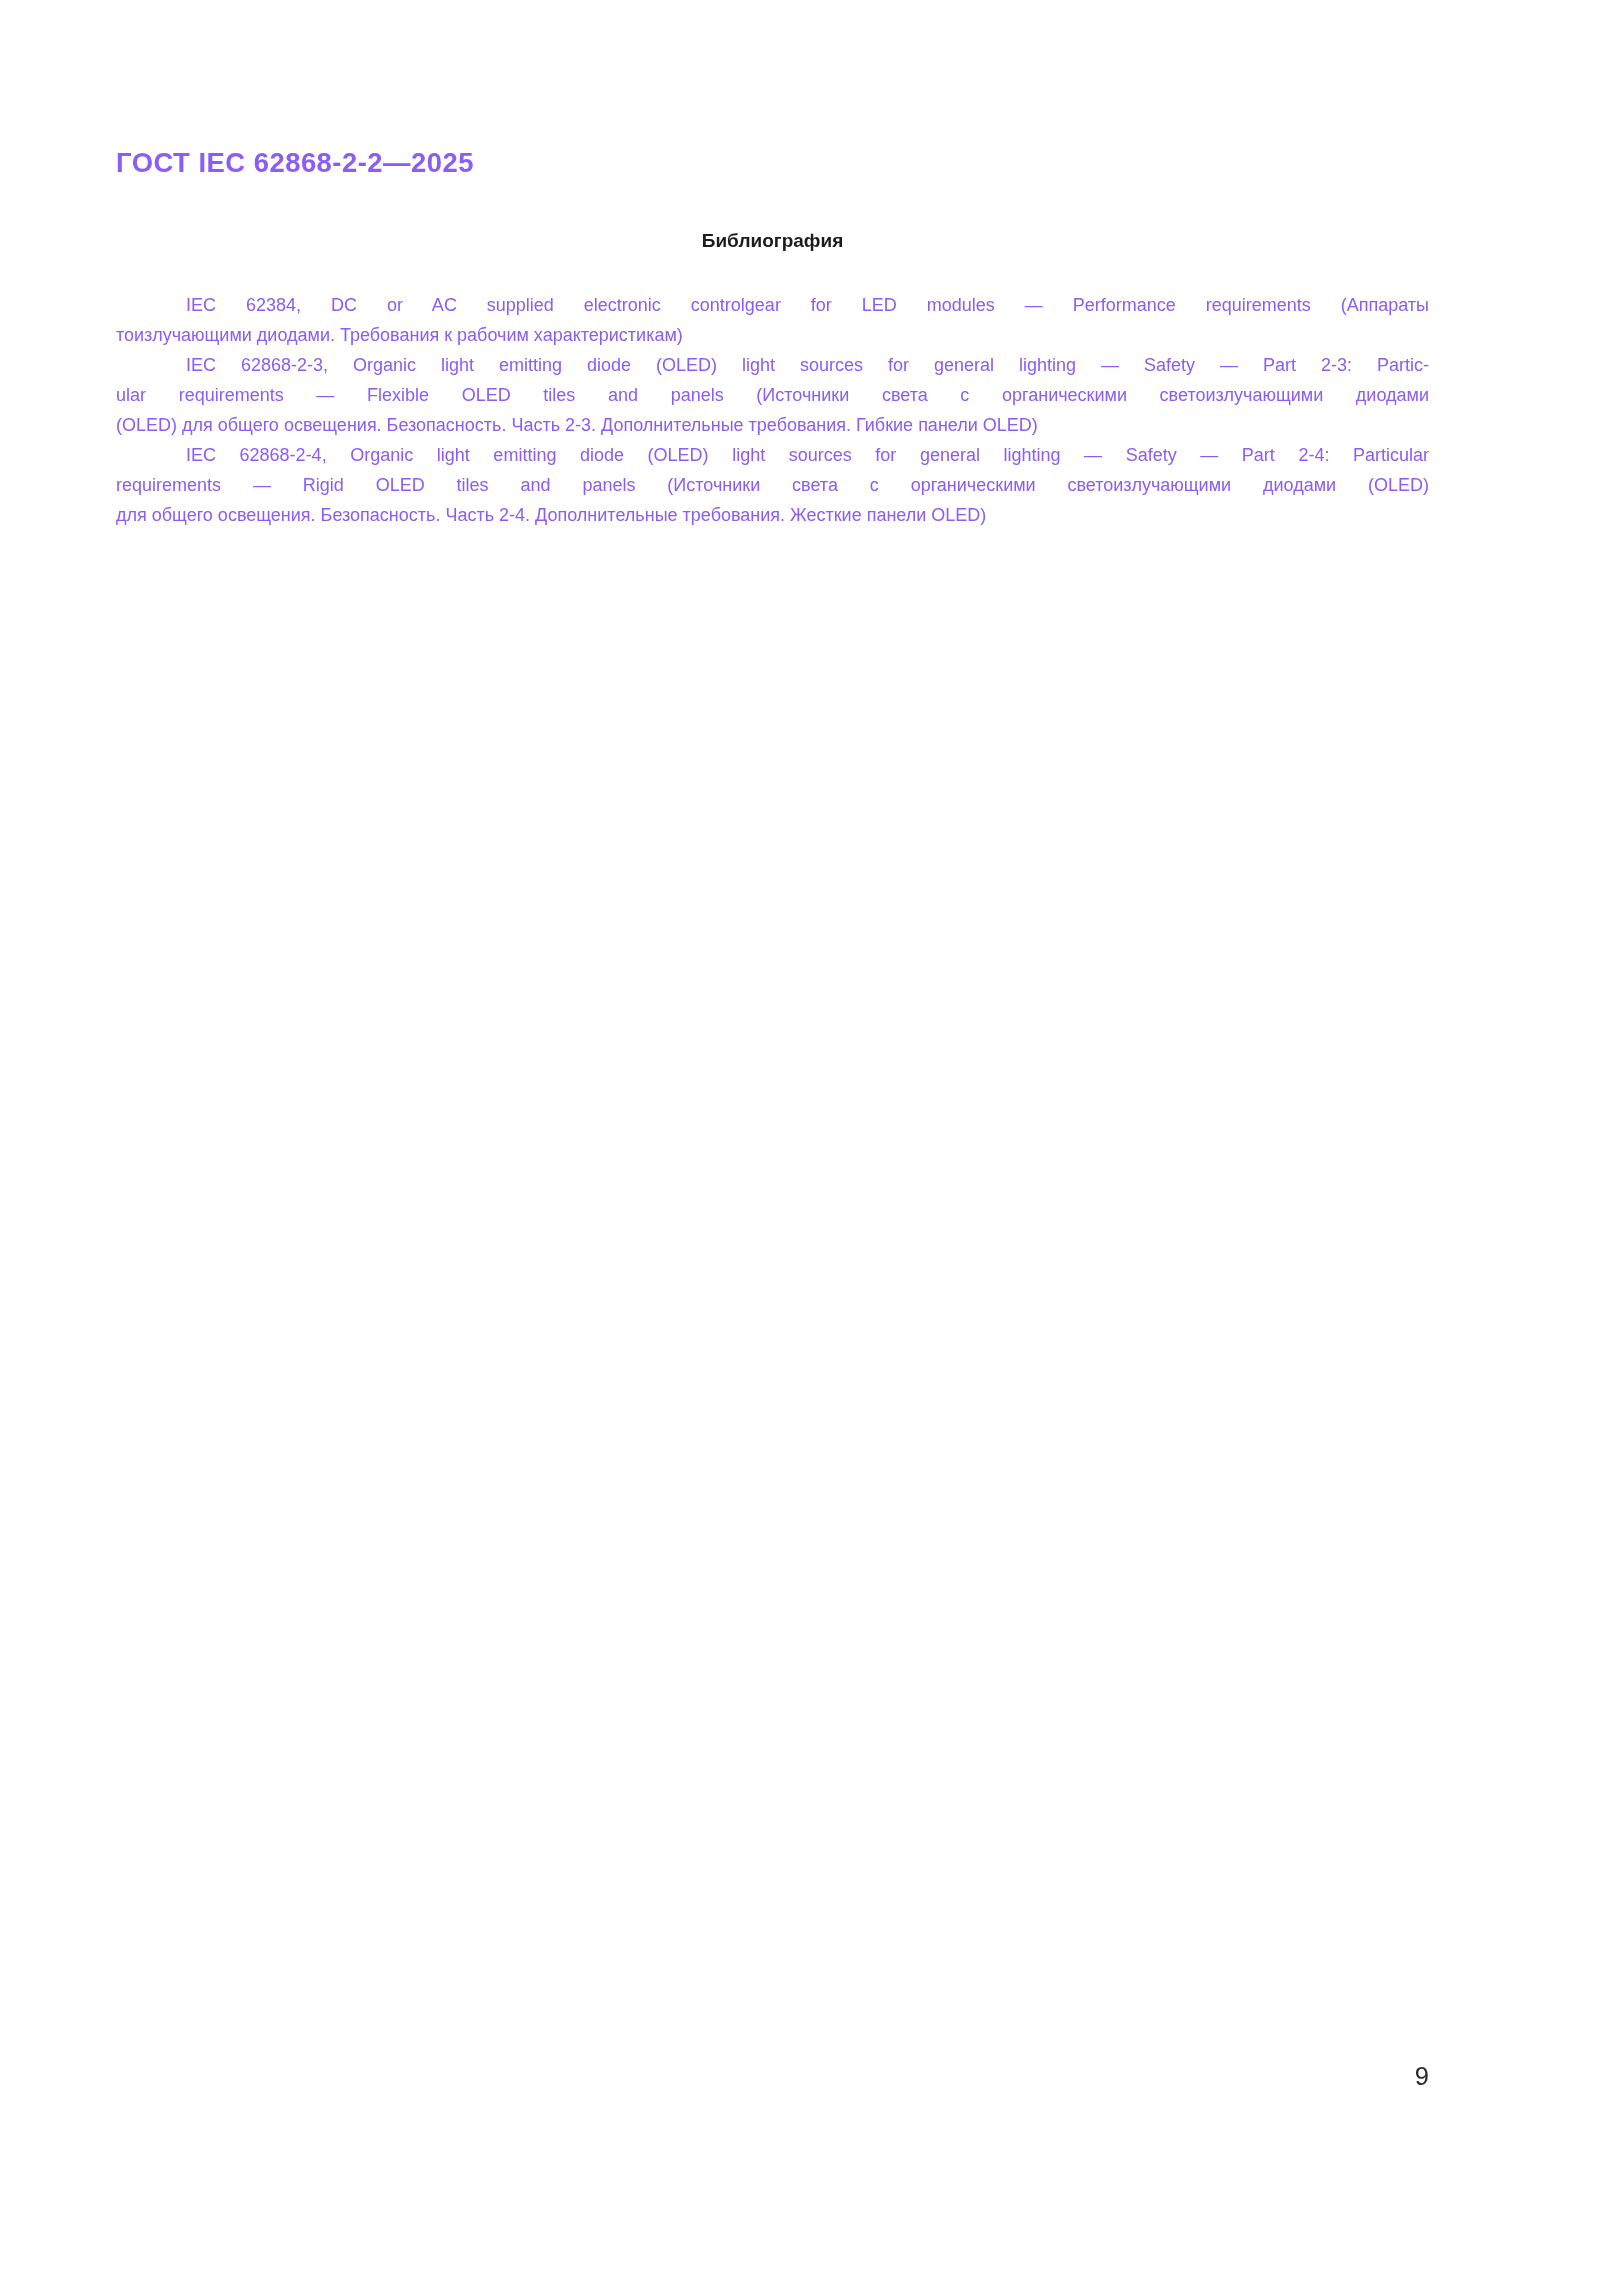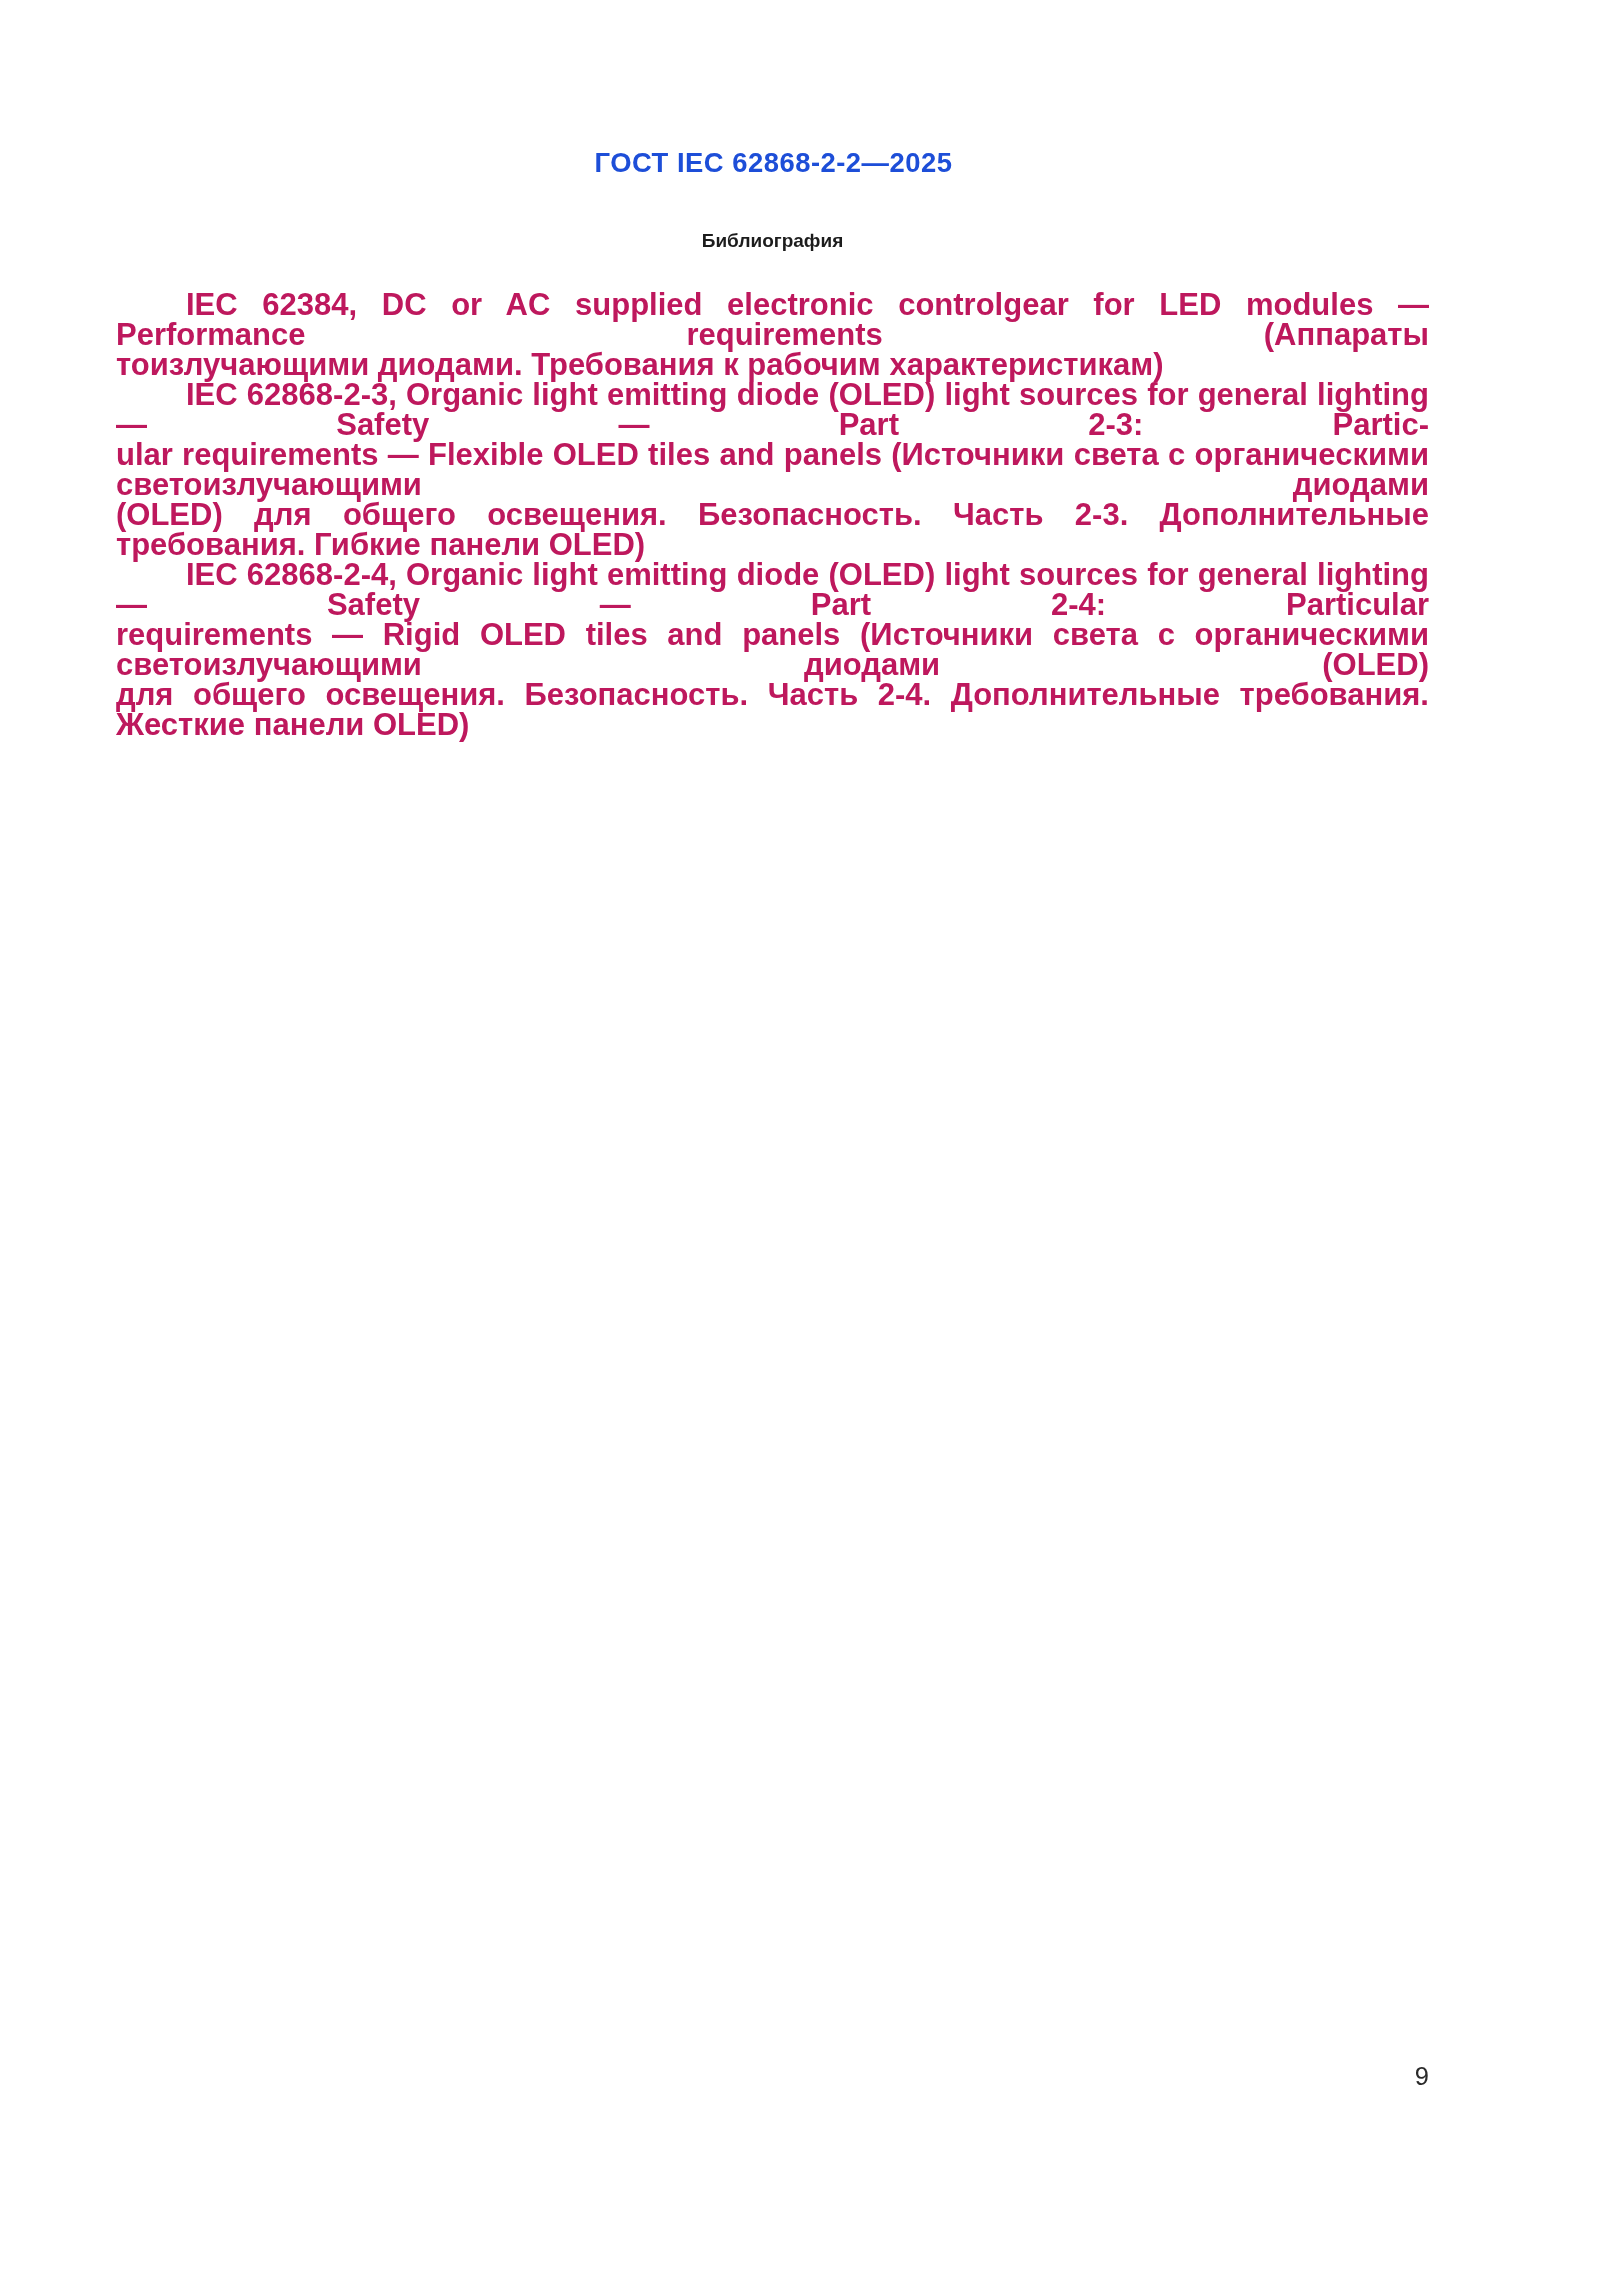--- a/index.html
+++ b/index.html
@@ -18,46 +18,45 @@
   .page {
     position: absolute;
     inset: 0;
     background: #ffffff;
   }
   .running-header {
     position: absolute;
     top: 147px;
     left: 116px;
     right: 190px;
-    text-align: center;
+    text-align: left;
     font-size: 27.4px;
     font-weight: bold;
-    color: #1d4ed8;
+    color: #8b5cf6;
     letter-spacing: 0.5px;
     white-space: nowrap;
   }
   .section-title {
     position: absolute;
     top: 230px;
     left: 116px;
     width: 1313px;
     text-align: center;
     font-size: 19px;
     font-weight: bold;
     color: #1c1c1c;
   }
   .content {
     position: absolute;
     top: 290px;
     left: 116px;
     width: 1313px;
-    font-size: 31px;
+    font-size: 18px;
     line-height: 30px;
-    color: #be185d;
-    font-weight: bold;
+    color: #8b5cf6;
   }
   .para {
     margin: 0;
   }
   .para .line {
     text-align: justify;
     text-align-last: justify;
     white-space: normal;
   }
   .para .line:last-child {

